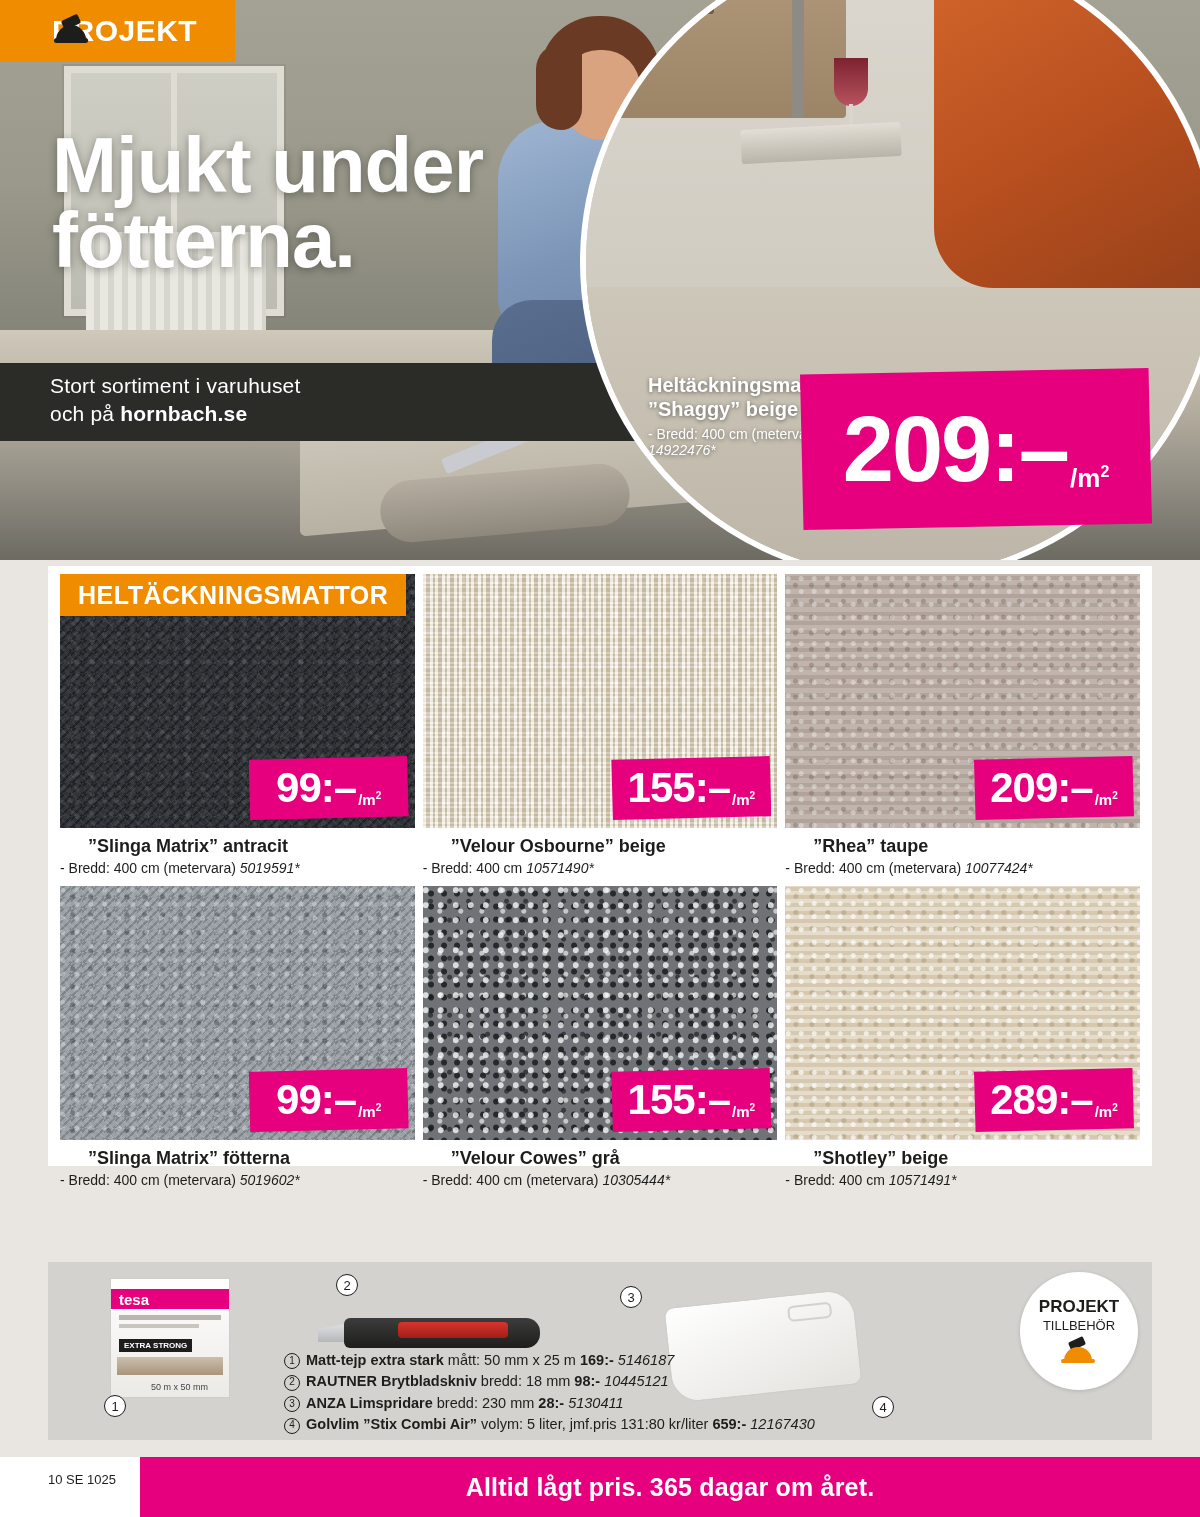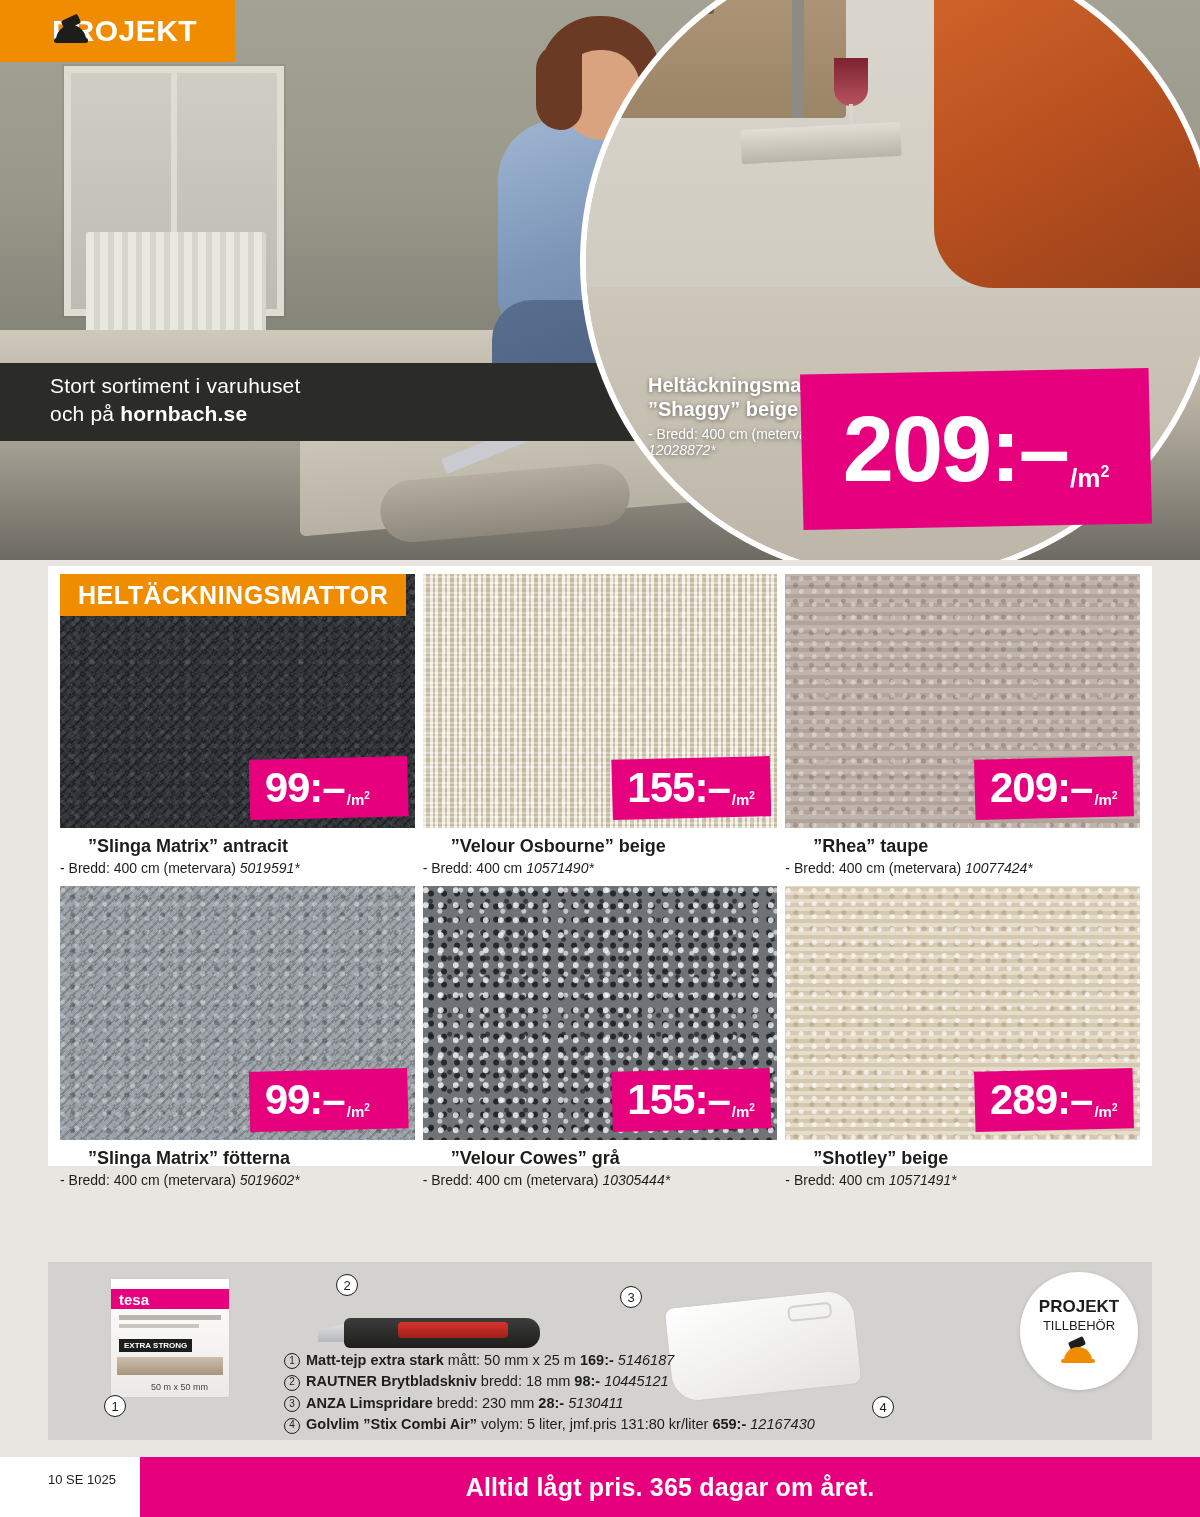--- a/index.html
+++ b/index.html
@@ -277,21 +277,21 @@
     background-color:#ded2bb;
     background-image:
       radial-gradient(circle at 25% 35%, rgba(255,255,255,.65) 0 2px, transparent 3px),
       radial-gradient(circle at 68% 65%, rgba(150,132,100,.35) 0 2px, transparent 3px),
       repeating-linear-gradient(0deg, rgba(255,255,255,.22) 0 3px, rgba(160,142,110,.14) 3px 7px);
     background-size: 13px 13px, 16px 16px, 8px 8px;
   }
 
   .price-flag {
     position: absolute; right: 6px; bottom: 8px; height: 64px; min-width: 160px;
-    background: #e6007e; display: flex; align-items: center; justify-content: flex-start;
+    background: #e6007e; display: flex; align-items: center; justify-content: center;
     padding: 0 16px;
     clip-path: polygon(0% 6%, 99% 0%, 100% 94%, 1% 100%);
   }
   .price-flag .amount {
     color: #fff; font-weight: bold; font-size: 42px; line-height: 1; letter-spacing: -1px;
   }
   .price-flag .unit {
     color: #fff; font-weight: bold; font-size: 15px; align-self: flex-end; margin-bottom: 12px; margin-left: 2px;
   }
   .price-flag .unit sup { font-size: 10px; }
@@ -466,35 +466,39 @@
 
     <div class="projekt-badge">
       <span class="pb-text">PROJEKT</span>
     </div>
     <div class="pb-icon">
       <div class="tool"></div>
         <div class="helmet"></div>
         <div class="brim"></div>
     </div>
 
+    <div class="hero-title">
+      <div>Mjukt under</div>
+      <div>fötterna.</div>
+    </div>
 
     <div class="hero-circle">
       <div class="c-wall"></div>
       <div class="c-floor"></div>
       <div class="c-cabinet"></div>
 
       <div class="c-sidetable-leg"></div>
       <div class="c-sofa"></div>
       <div class="c-glass"></div>
       <div class="c-books"></div>
       <div class="c-label">
         <div class="t1">Heltäckningsmatta</div>
         <div class="t1">”Shaggy” beige</div>
         <div class="t2">- Bredd: 400 cm (metervara)</div>
-        <div class="t3">12028872*</div>
+        <div class="t3">14922476*</div>
       </div>
     </div>
 
     <div class="hero-price">
       <span class="amount">209:–</span>
       <span class="unit"><span>/m</span><sup>2</sup></span>
     </div>
   </div>
 
   <div class="panel">

